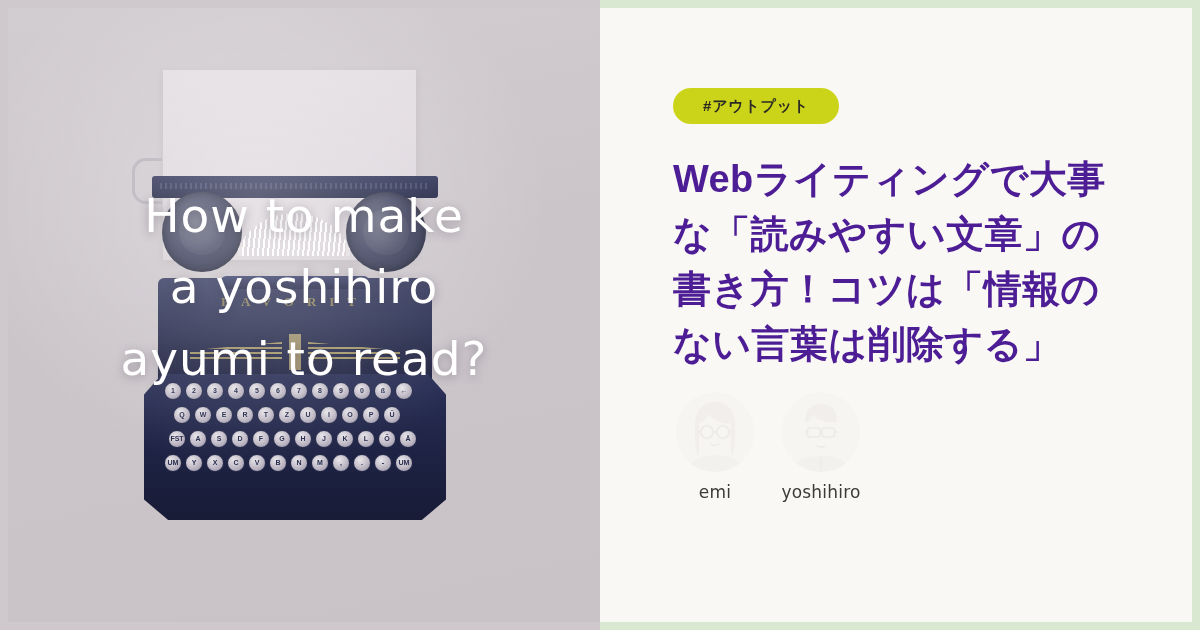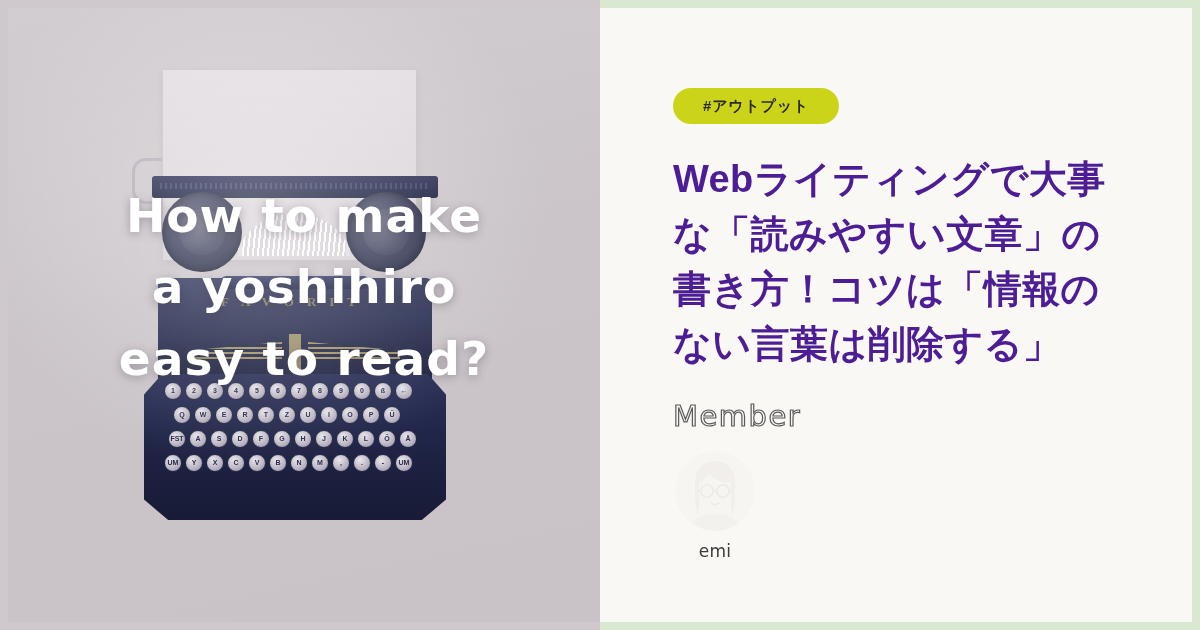--- a/index.html
+++ b/index.html
@@ -162,21 +162,21 @@
     color:#ffffff;
     font-family:"DejaVu Sans", sans-serif;
     font-size:47px;
     line-height:1.52;
     font-weight:normal;
     letter-spacing:1px;
     text-shadow:0 2px 10px rgba(70,60,75,.38);
     padding:0 18px;
     z-index:5;
   }
-  .photo-title span{ display:block;font-weight:bold; }
+  .photo-title span{ display:block; }
 
   
   .text-panel{
     position:relative;
     flex:1 1 auto;
     background:#faf8f4;
     padding:80px 60px 4px 73px;
     margin:8px 8px 8px 0;
   }
 
@@ -270,48 +270,65 @@
             <div class="keyrow"><span class="key">Q</span><span class="key">W</span><span class="key">E</span><span class="key">R</span><span class="key">T</span><span class="key">Z</span><span class="key">U</span><span class="key">I</span><span class="key">O</span><span class="key">P</span><span class="key">Ü</span></div>
             <div class="keyrow"><span class="key">FST</span><span class="key">A</span><span class="key">S</span><span class="key">D</span><span class="key">F</span><span class="key">G</span><span class="key">H</span><span class="key">J</span><span class="key">K</span><span class="key">L</span><span class="key">Ö</span><span class="key">Ä</span></div>
             <div class="keyrow"><span class="key">UM</span><span class="key">Y</span><span class="key">X</span><span class="key">C</span><span class="key">V</span><span class="key">B</span><span class="key">N</span><span class="key">M</span><span class="key">,</span><span class="key">.</span><span class="key">-</span><span class="key">UM</span></div>
           </div>
         <div class="spacebar"></div>
       </div>
 
       <div class="photo-title">
           <span>How to make</span>
           <span>a yoshihiro</span>
-          <span>easy to read?</span>
+          <span>ayumi to read?</span>
         </div>
     </div>
   </div>
 
   <div class="text-panel">
 
     <div class="badge">#アウトプット</div>
 
     <h1 class="headline">Webライティングで大事な「読みやすい文章」の書き方！コツは「情報のない言葉は削除する」</h1>
 
-    <div class="member-label">Member</div>
 
     <div class="members">
         <div class="member dim">
           <div class="member-avatar">
   <svg viewBox="0 0 80 80" width="80" height="80" aria-hidden="true">
     <circle cx="40" cy="40" r="40" fill="#f4efeb"></circle>
     <path d="M40 10c-13 0-20 9-20 22 0 12 1 20 3 26h34c2-6 3-14 3-26 0-13-7-22-20-22z" fill="#ded6d8"></path>
     <path d="M22 52c0 12 6 20 18 20s18-8 18-20V36c0-11-7-17-18-17S22 25 22 36z" fill="#f4eeea"></path>
     <path d="M40 12c-12 0-18 8-18 19 4 2 9-4 12-9 4 6 13 11 22 9 0-12-5-19-16-19z" fill="#ded6d8"></path>
     <path d="M21 30c-2 12-1 26 2 34 2-10 1-24 1-34zM59 30c2 12 1 26-2 34-2-10-1-24-1-34z" fill="#ded6d8"></path>
     <g fill="none" stroke="#cfc7c3" stroke-width="1.6">
       <circle cx="32" cy="40" r="6.2"></circle>
       <circle cx="48" cy="40" r="6.2"></circle>
       <path d="M38.2 40h3.6M25.8 39.5l-3 .5M54.2 39.5l3 .5"></path>
     </g>
     <path d="M36 52q4 3 8 0" fill="none" stroke="#cfc7c3" stroke-width="1.4" stroke-linecap="round"></path>
     <path d="M12 80c3-12 13-17 28-17s25 5 28 17z" fill="#e6e1dc"></path>
   </svg></div>
           <div class="member-name">emi</div>
         </div>
+        <div class="member dim">
+          <div class="member-avatar">
+  <svg viewBox="0 0 80 80" width="80" height="80" aria-hidden="true">
+    <circle cx="40" cy="40" r="40" fill="#f4efeb"></circle>
+    <path d="M25 46V32c0-10 6-16 15-16s15 6 15 16v14c0 11-6 17-15 17s-15-6-15-17z" fill="#f4eeea"></path>
+    <path d="M40 12c-11 0-16 7-16 18 3 1 6-3 8-7 5 5 14 8 24 7 0-12-5-18-16-18z" fill="#ded6d8"></path>
+    <g fill="none" stroke="#cfc7c3" stroke-width="1.6">
+      <rect x="26.5" y="36" width="12.5" height="9" rx="2.5"></rect>
+      <rect x="41" y="36" width="12.5" height="9" rx="2.5"></rect>
+      <path d="M39 40.5h2M26.5 39.5l-3 .5M53.5 39.5l3 .5"></path>
+    </g>
+    <path d="M36 54q4 2.5 8 0" fill="none" stroke="#cfc7c3" stroke-width="1.4" stroke-linecap="round"></path>
+    <path d="M10 80c3-12 13-16 30-16s27 4 30 16z" fill="#e6e1dc"></path>
+    <path d="M40 64v16" stroke="#cfc7c3" stroke-width="1" fill="none"></path>
+    <circle cx="40" cy="70" r="1.4" fill="none" stroke="#cfc7c3" stroke-width="1"></circle>
+  </svg></div>
+          <div class="member-name">yoshihiro</div>
+        </div>
       </div>
   </div>
 
 </div>
 
 </body></html>

